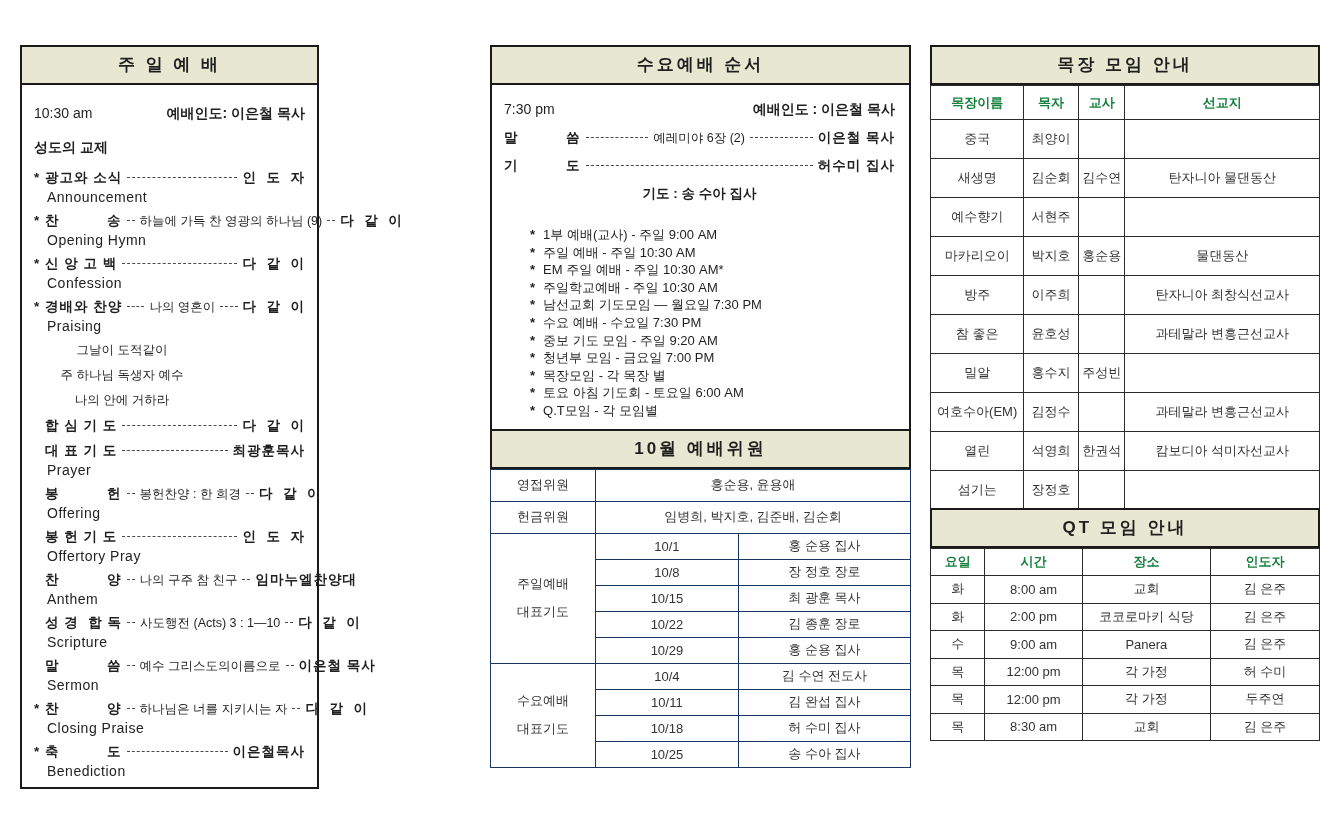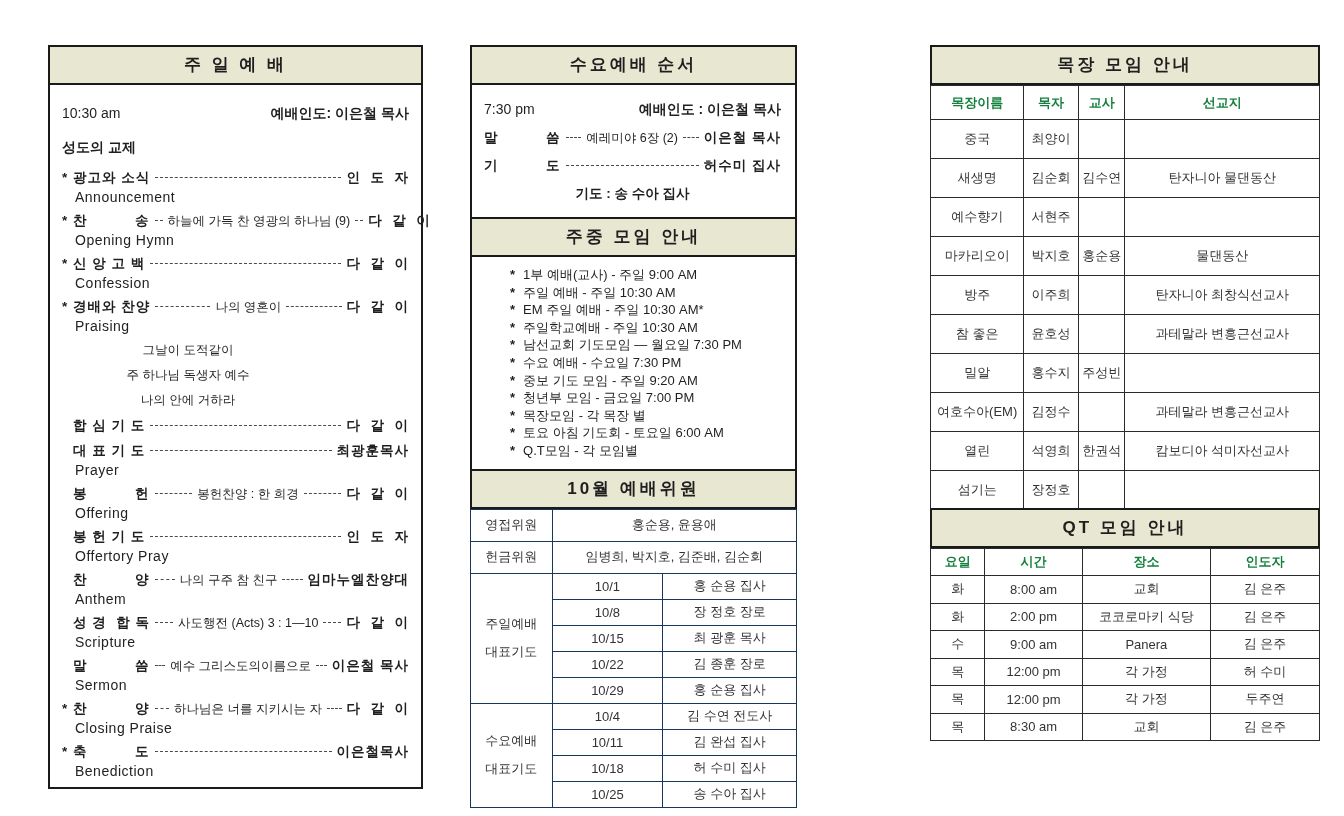--- a/index.html
+++ b/index.html
@@ -2,22 +2,22 @@
 <html><head>
 <meta charset="utf-8">
 <style>
   html,body{margin:0;padding:0;}
   body{
     width:1344px;height:816px;background:#ffffff;position:relative;
     font-family:"Liberation Sans","DejaVu Sans",sans-serif;color:#1f1f1f;
     overflow:hidden;
   }
   .col{position:absolute;top:45px;}
-  #col-left{left:48px;width:375px;}
-  #col-mid{left:470px;width:327px;}
+  #col-left{left:20px;width:299px;}
+  #col-mid{left:490px;width:421px;}
   #col-right{left:930px;width:390px;}
 
   .band{
     background:#e8e8d2;border:2px solid #1a1a1a;text-align:center;
     font-weight:bold;font-size:17px;letter-spacing:3px;padding:6px 0 7px 0;
     box-sizing:border-box;
   }
   .section{margin-top:-2px;}
   .section:first-child{margin-top:0;}
   .panel-body{
@@ -240,21 +240,20 @@
             <span class="order-label">기          도</span>
             <div class="leader"></div>
             <span class="order-right">허수미 집사</span>
           </div>
         </div>
       <div class="wed-footer">기도 : 송 수아 집사</div>
     </div>
   </div>
 
   <div class="section">
-    <div class="band">주중 모임 안내</div>
     <div class="panel-body" id="weekly-body">
         <div class="weekly-item"><span class="weekly-star">*</span><span>1부 예배(교사) - 주일 9:00 AM</span></div>
         <div class="weekly-item"><span class="weekly-star">*</span><span>주일 예배 - 주일 10:30 AM</span></div>
         <div class="weekly-item"><span class="weekly-star">*</span><span>EM 주일 예배 - 주일 10:30 AM*</span></div>
         <div class="weekly-item"><span class="weekly-star">*</span><span>주일학교예배 - 주일 10:30 AM</span></div>
         <div class="weekly-item"><span class="weekly-star">*</span><span>남선교회 기도모임 — 월요일 7:30 PM</span></div>
         <div class="weekly-item"><span class="weekly-star">*</span><span>수요 예배 - 수요일 7:30 PM</span></div>
         <div class="weekly-item"><span class="weekly-star">*</span><span>중보 기도 모임 - 주일 9:20 AM</span></div>
         <div class="weekly-item"><span class="weekly-star">*</span><span>청년부 모임 - 금요일 7:00 PM</span></div>
         <div class="weekly-item"><span class="weekly-star">*</span><span>목장모임 - 각 목장 별</span></div>

